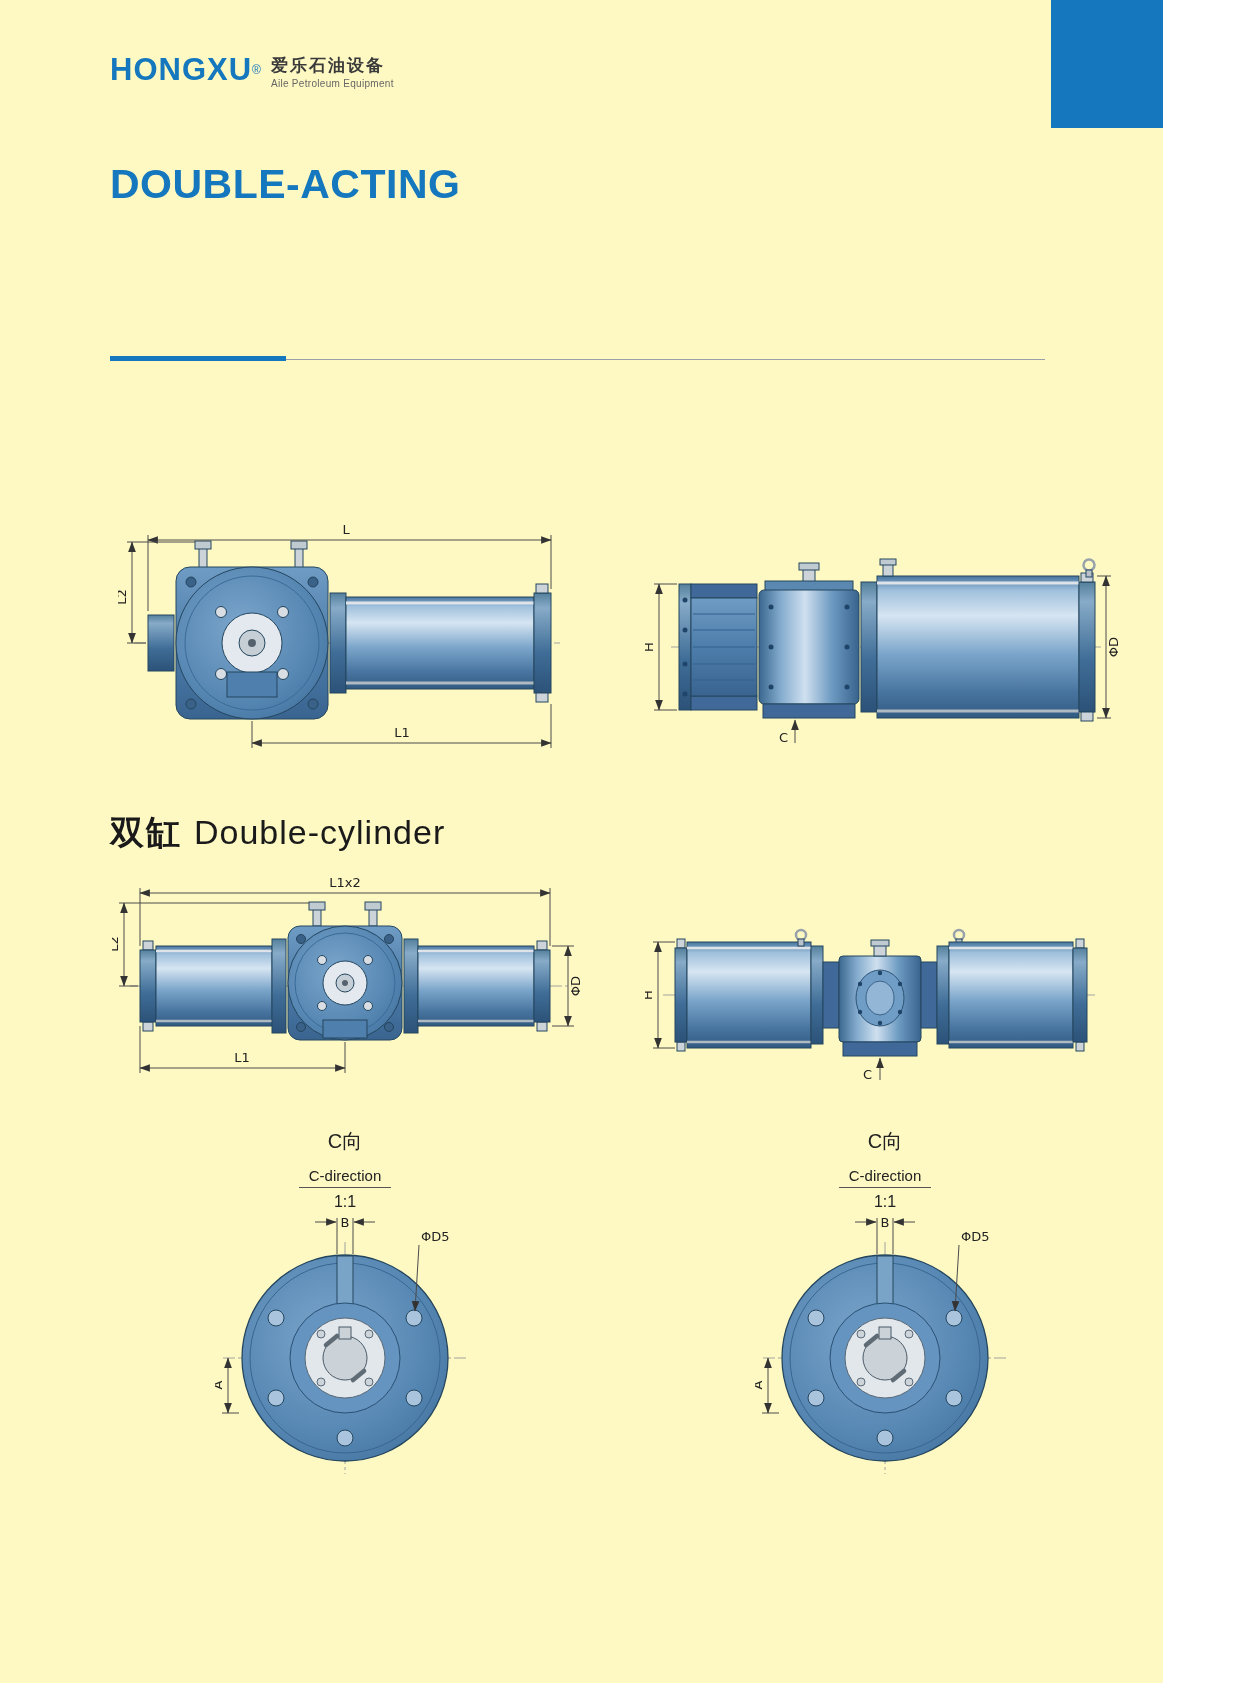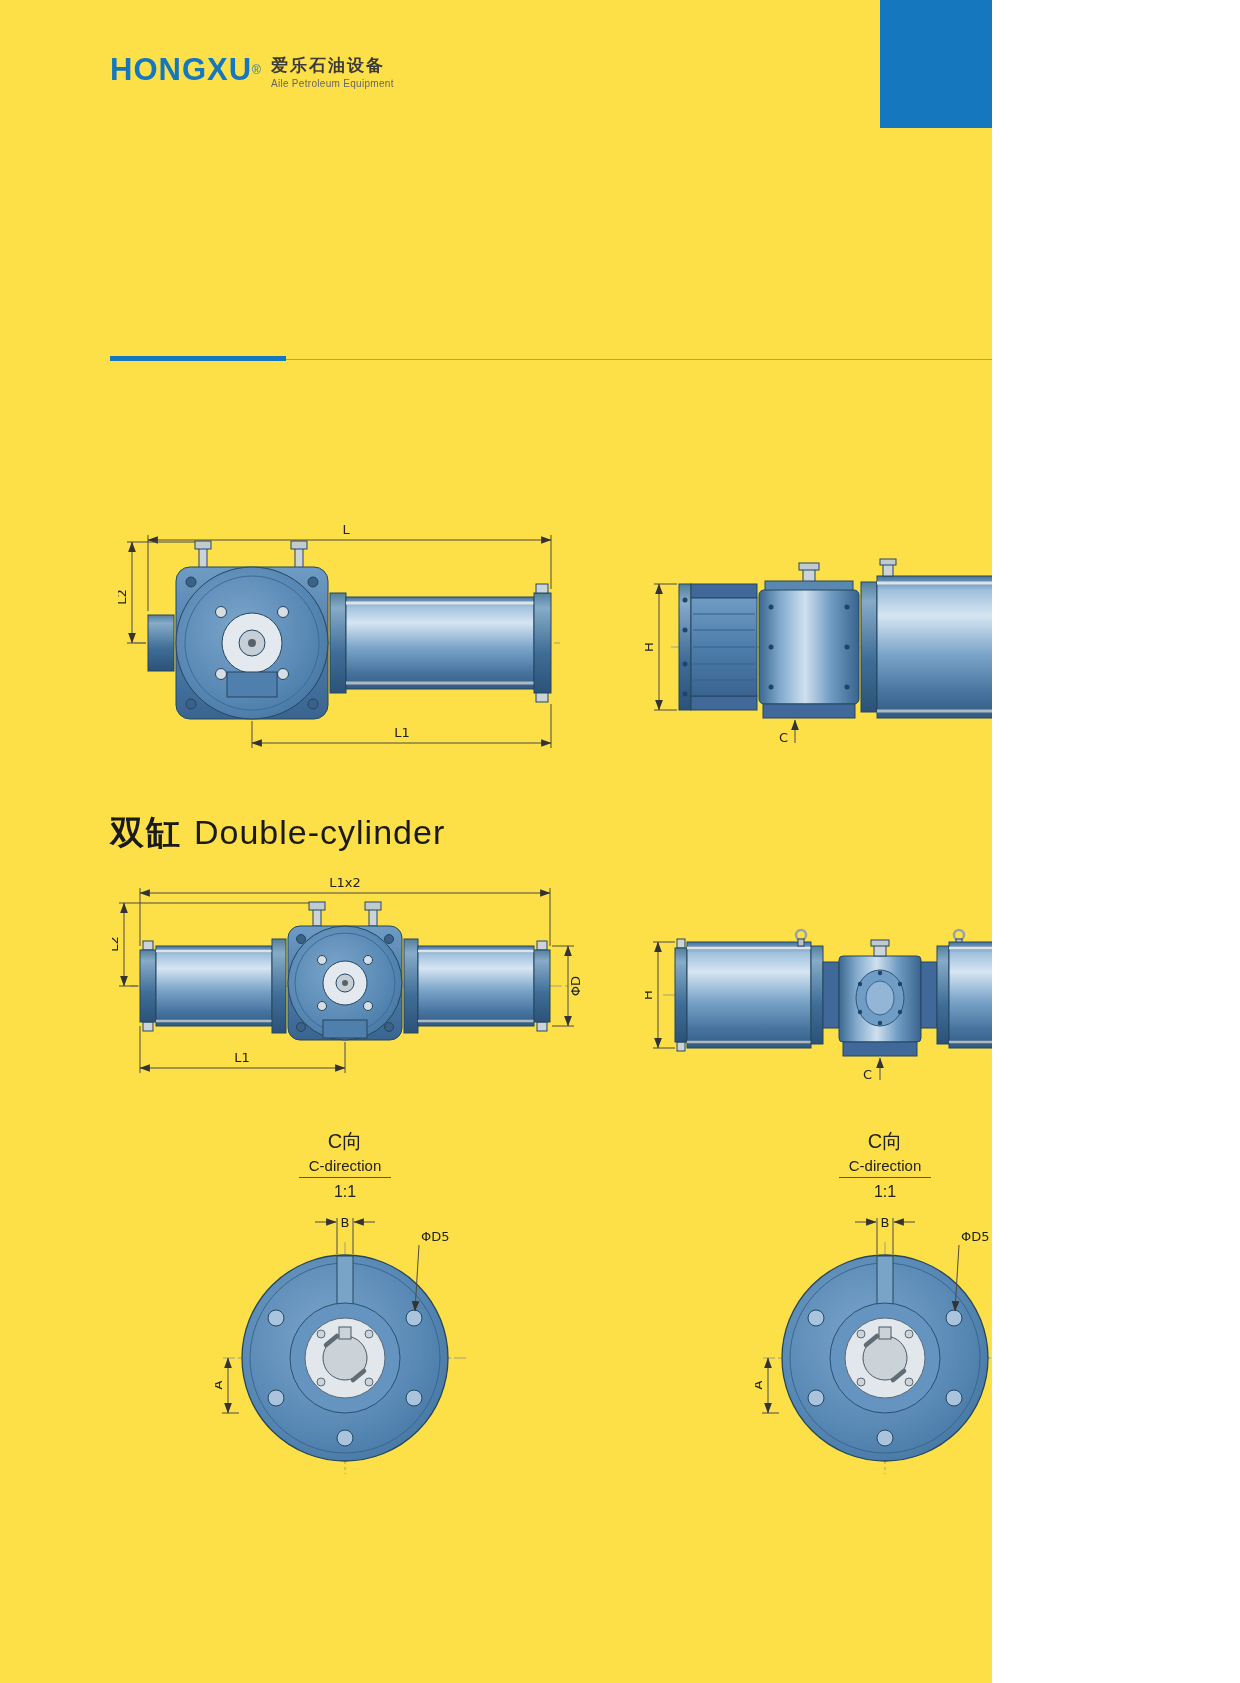--- a/index.html
+++ b/index.html
@@ -1,17 +1,17 @@
 <!DOCTYPE html>
 <html style="--accent: #1577bd;"><head>
 <meta charset="utf-8">
 <style>
   * { margin:0; padding:0; box-sizing:border-box; }
   html,body { background:#ffffff; font-family:"Liberation Sans", sans-serif; }
-  .page { position:relative; width:992px; height:1683px; background:#fde047; overflow:hidden; }
+  .page { position:relative; width:1163px; height:1683px; background:#fef9c3; overflow:hidden; }
 
   .corner-bar { position:absolute; top:0; right:0; width:112px; height:128px; background:var(--accent,#1577bd); }
 
   .logo { position:absolute; left:110px; top:52px; display:flex; align-items:flex-start; gap:10px; }
   .brand-name { font-size:31px; font-weight:bold; color:var(--accent,#1577bd); letter-spacing:1px; }
   .brand-reg { font-size:12px; color:var(--accent,#1577bd); vertical-align:super; }
   .logo-sub { margin-top:5px; }
   .logo-cn { font-size:17px; font-weight:bold; color:#3a3a3a; letter-spacing:2px; line-height:1.1; }
   .logo-en { font-size:10px; color:#666; letter-spacing:0.3px; margin-top:2px; }
 
@@ -35,21 +35,21 @@
   .d2 { left:645px; top:552px; }
   .d3 { left:112px; top:876px; }
   .d4 { left:645px; top:920px; }
   .d5 { left:215px; top:1208px; }
   .d6 { left:755px; top:1208px; }
 
   .detail-head { position:absolute; width:200px; text-align:center; color:#222; }
   .dh1 { left:245px; top:1128px; }
   .dh2 { left:785px; top:1128px; }
   .dh-cn { font-size:20px; }
-  .dh-en { display:inline-block; font-size:15px; border-bottom:1.5px solid #555; padding:1px 10px 3px; margin-top:1px; }
+  .dh-en { display:inline-block; font-size:15px; border-bottom:1.5px solid #555; padding:1px 10px 3px; margin-top:11px; }
   .dh-scale { font-size:16px; margin-top:5px; }
 
   svg text { font-family:"DejaVu Sans", sans-serif; }
   .dim  { stroke:#4a4a4a; stroke-width:1; fill:none; }
   .dimt { font-size:13px; fill:#222; }
   .cl   { stroke:#8a8f94; stroke-width:0.8; fill:none; stroke-dasharray:12 3 3 3; }
   .ol   { stroke:#24465f; stroke-width:1; }
 </style>
 </head>
 <body>
@@ -101,20 +101,21 @@
     <div>
       <span class="brand-name">HONGXU</span><span class="brand-reg">®</span>
     </div>
     <div class="logo-sub">
       <div class="logo-cn">爱乐石油设备</div>
       <div class="logo-en">Aile Petroleum Equipment</div>
     </div>
   </header>
 
   <div class="title-block">
+    <div class="title-en">DOUBLE-ACTING</div>
   </div>
 
   <div class="rule">
     <div class="rule-line"></div>
     <div class="rule-accent"></div>
   </div>
 
 
   <svg class="d d1" width="445" height="245" viewBox="0 0 445 245">
     <line class="cl" x1="16" y1="128" x2="442" y2="128"></line>

